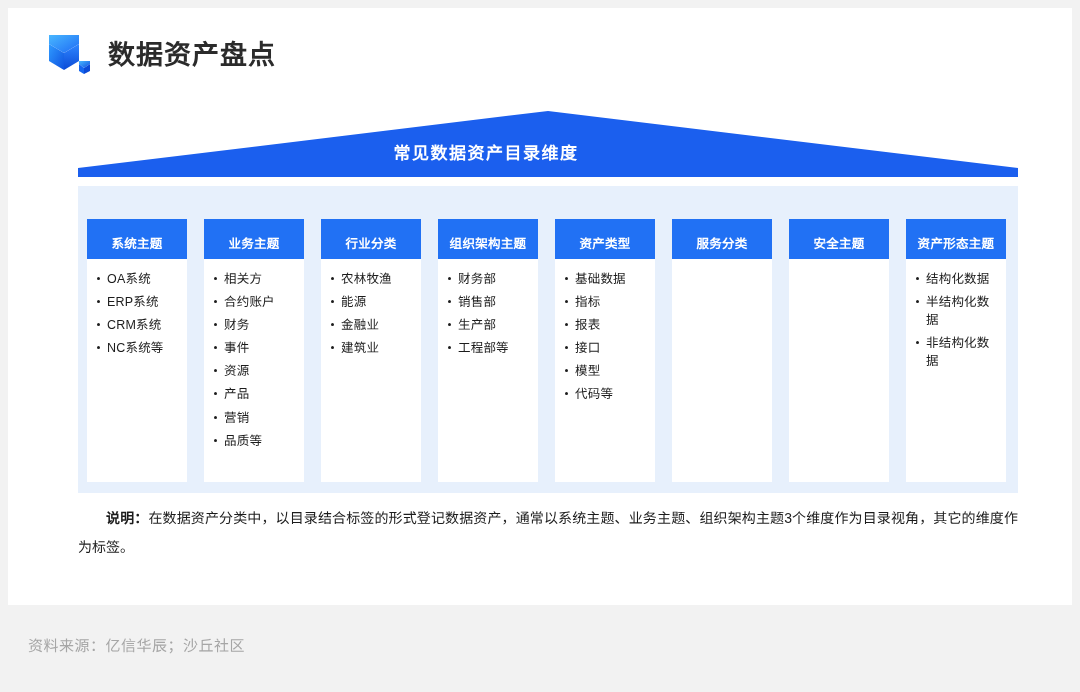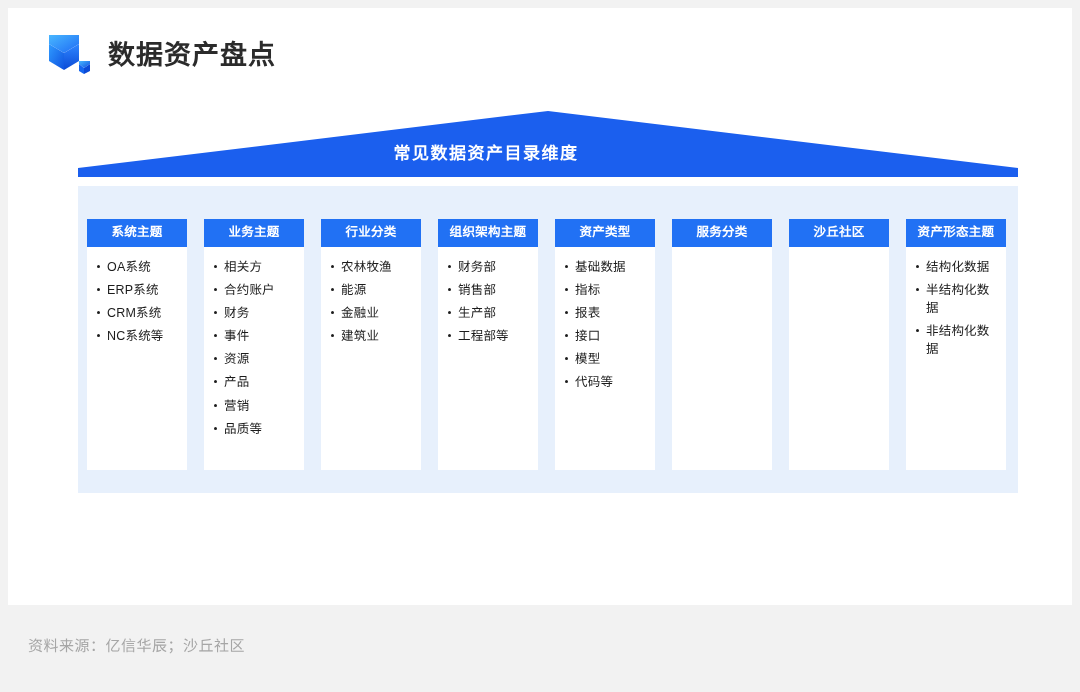--- a/index.html
+++ b/index.html
@@ -104,21 +104,21 @@
     min-height: 234px;
     display: flex;
     flex-direction: column;
   }
   .col-head {
     background: #2171f4;
     color: #ffffff;
     font-size: 12.5px;
     font-weight: bold;
     text-align: center;
-    padding: 7px 0 7px;
+    padding: 19px 0 7px;
     letter-spacing: 0.3px;
     line-height: 1.1;
   }
   .col-body {
     padding: 11px 7px 27px 9px;
     flex: 1 1 auto;
   }
   .col-body ul {
     list-style: none;
     margin: 0;
@@ -285,35 +285,38 @@
               <li>代码等</li>
             </ul>
           </div>
         </div>
 
         <div class="col-card">
           <div class="col-head">服务分类</div>
         </div>
 
         <div class="col-card">
-          <div class="col-head">沙丘社区</div>
+          <div class="col-head">安全主题</div>
         </div>
 
         <div class="col-card">
           <div class="col-head">资产形态主题</div>
           <div class="col-body">
             <ul>
               <li>结构化数据</li>
               <li>半结构化数据</li>
               <li>非结构化数据</li>
             </ul>
           </div>
         </div>
 
       </div>
     </div>
 
+    <div class="note">
+      <span class="note-label">说明：</span><span>在数据资产分类中，以目录结合标签的形式登记数据资产，通常以系统主题、业务主题、组织架构主题3个维度作为目录视角，其它的维度作为标签。</span>
+    </div>
 
   </div>
 
   <div class="source">资料来源：亿信华辰；沙丘社区</div>
 
 </div>
 
 </body></html>

